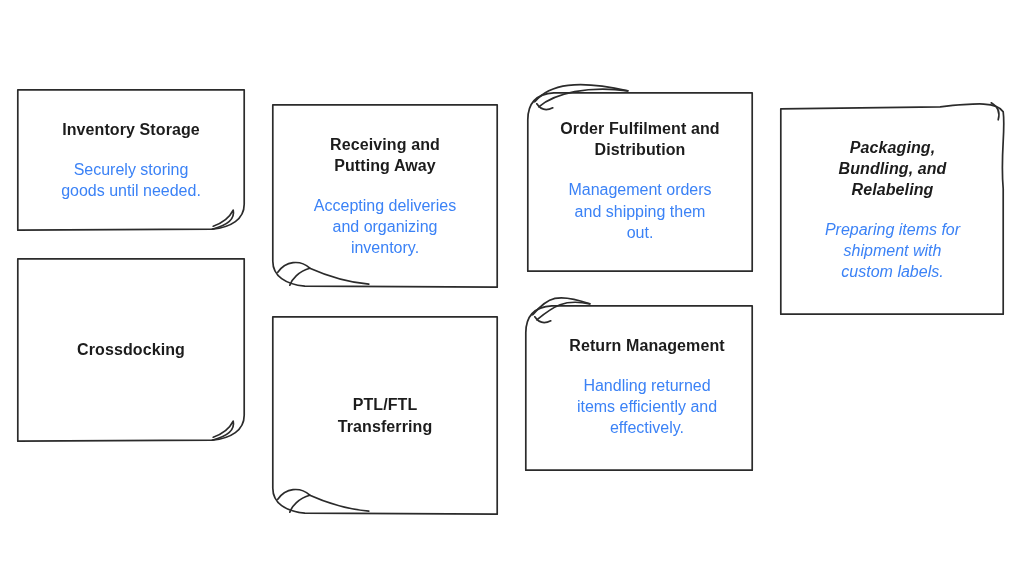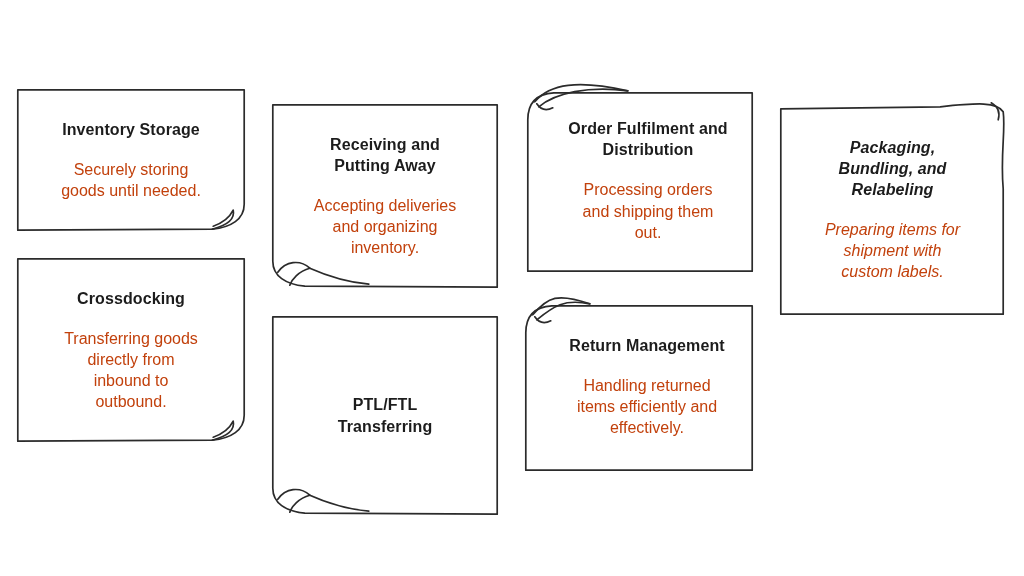--- a/index.html
+++ b/index.html
@@ -43,27 +43,27 @@
     font-size: 16px;
     line-height: 1.32;
     color: #1c1c1c;
     white-space: pre-line;
     letter-spacing: 0.1px;
   }
   .card-body {
     margin-top: 19px;
     font-size: 16px;
     line-height: 1.32;
-    color: #c2410c;
+    color: #3b82f6;
     white-space: pre-line;
   }
   
   .c1 { left: 17px;  top: 89px;  width: 228px; height: 142px; text-decoration: underline; }
   .c2 { left: 272px; top: 104px; width: 226px; height: 184px; }
-  .c3 { left: 527px; top: 89px;  width: 226px; height: 183px; padding-left: 16px; }
+  .c3 { left: 527px; top: 89px;  width: 226px; height: 183px; }
   .c4 { left: 780px; top: 104px; width: 225px; height: 211px; font-style: italic; }
   .c5 { left: 17px;  top: 258px; width: 228px; height: 184px; border-radius: 12px; }
   .c6 { left: 272px; top: 316px; width: 226px; height: 199px; }
   .c7 { left: 525px; top: 302px; width: 228px; height: 169px; padding-left: 16px; }
 </style>
 </head>
 <body>
 
 <div class="canvas">
 
@@ -97,21 +97,21 @@
   <div class="card c3">
     <svg class="edge" width="258" height="215" viewBox="0 0 258 215">
         <path d="M 241.2 19.8 L 241.2 198.2 L 16.8 198.2 L 16.8 46.8 C 16.8 29.8 25.8 20.8 42.8 19.8 L 241.2 19.8 Z" fill="none" stroke="#2b2b2b" stroke-width="1.7" stroke-linecap="round" stroke-linejoin="round"></path>
         <path d="M 23.8 28.8 C 38.8 10.8 66.8 6.800000000000001 116.8 17.8" fill="none" stroke="#2b2b2b" stroke-width="1.7" stroke-linecap="round" stroke-linejoin="round"></path>
         <path d="M 27.8 33.8 C 44.8 19.8 76.8 12.8 116.8 17.8" fill="none" stroke="#2b2b2b" stroke-width="1.7" stroke-linecap="round" stroke-linejoin="round"></path>
         <path d="M 25.8 30.8 C 29.8 36.8 35.8 37.8 41.8 34.8" fill="none" stroke="#2b2b2b" stroke-width="1.7" stroke-linecap="round" stroke-linejoin="round"></path>
       </svg>
     <div class="content">
       <div class="card-title">Order Fulfilment and
 Distribution</div>
-      <div class="card-body">Processing orders
+      <div class="card-body">Management orders
 and shipping them
 out.</div>
     </div>
   </div>
 
   <div class="card c4">
     <svg class="edge" width="257" height="243" viewBox="0 0 257 243">
         <path d="M 16.8 20.8 L 176.2 18.8 C 214.2 14.8 233.2 13.8 239.2 23.8 C 241.7 42.8 236.2 66.8 239.2 100.8 L 239.2 226.2 L 16.8 226.2 Z" fill="none" stroke="#2b2b2b" stroke-width="1.7" stroke-linecap="round" stroke-linejoin="round"></path>
         <path d="M 227.2 14.8 C 234.2 18.8 236.2 24.8 234.2 31.8" fill="none" stroke="#2b2b2b" stroke-width="1.7" stroke-linecap="round" stroke-linejoin="round"></path>
       </svg>
@@ -125,24 +125,20 @@
     </div>
   </div>
 
   <div class="card c5">
     <svg class="edge" width="260" height="216" viewBox="0 0 260 216">
         <path d="M 16.8 199.2 L 16.8 16.8 L 243.2 16.8 L 243.2 173.2 C 243.2 188.2 230.2 196.2 211.2 198.2 L 16.8 199.2 Z" fill="none" stroke="#2b2b2b" stroke-width="1.7" stroke-linecap="round" stroke-linejoin="round"></path>
         <path d="M 211.2 198.2 C 226.2 194.2 234.2 188.2 232.2 179.2 C 228.2 187.2 221.2 192.2 212.2 195.2" fill="none" stroke="#2b2b2b" stroke-width="1.7" stroke-linecap="round" stroke-linejoin="round"></path>
       </svg>
     <div class="content">
       <div class="card-title">Crossdocking</div>
-      <div class="card-body">Transferring goods
-directly from
-inbound to
-outbound.</div>
     </div>
   </div>
 
   <div class="card c6">
     <svg class="edge" width="258" height="231" viewBox="0 0 258 231">
         <path d="M 241.2 214.2 L 241.2 16.8 L 16.8 16.8 L 16.8 188.2 C 16.8 203.2 29.8 211.2 48.8 213.2 L 241.2 214.2 Z" fill="none" stroke="#2b2b2b" stroke-width="1.7" stroke-linecap="round" stroke-linejoin="round"></path>
         <path d="M 21.8 199.2 C 29.8 188.2 43.8 186.2 53.8 195.2 C 42.8 198.2 35.8 206.2 33.8 212.2" fill="none" stroke="#2b2b2b" stroke-width="1.7" stroke-linecap="round" stroke-linejoin="round"></path>
         <path d="M 53.8 195.2 C 71.8 203.2 91.8 209.2 112.8 211.2" fill="none" stroke="#2b2b2b" stroke-width="1.7" stroke-linecap="round" stroke-linejoin="round"></path>
       </svg>
     <div class="content">

